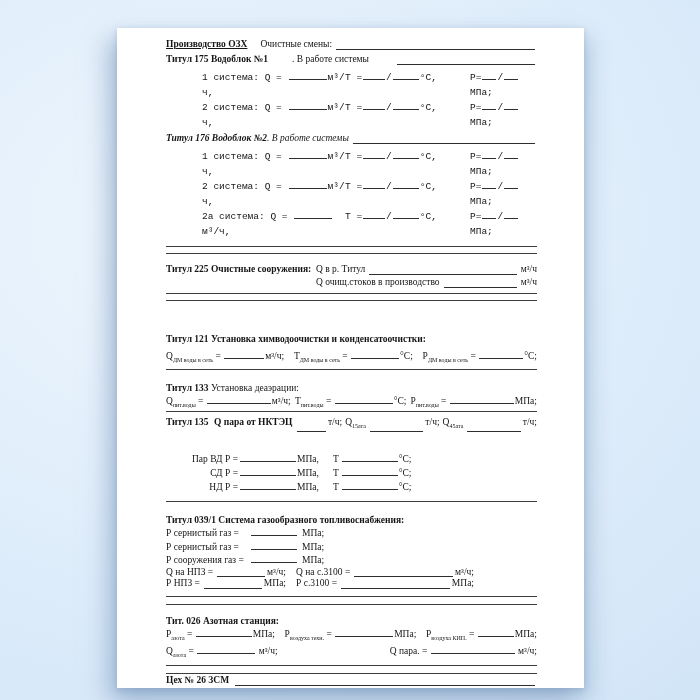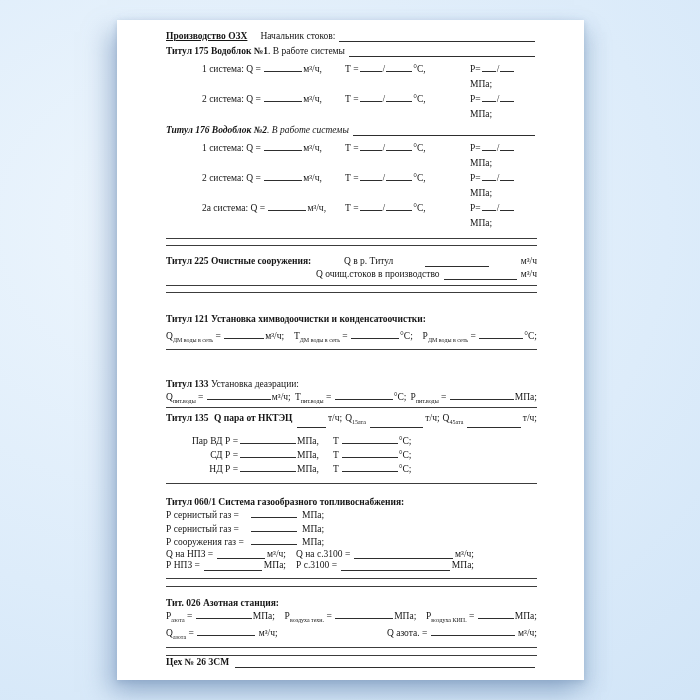--- a/index.html
+++ b/index.html
@@ -2,61 +2,61 @@
 <html><head>
 <meta charset="utf-8">
 <style>
   html,body{margin:0;padding:0;}
   body{
     width:700px;height:700px;overflow:hidden;position:relative;
     background: radial-gradient(ellipse 160% 130% at 28% 32%, #eef6fd 0%, #ddecfa 42%, #d0e4f7 72%, #c9dff5 100%);
     font-family:"Liberation Serif", serif;
   }
   .page{
-    position:absolute;left:117px;top:20px;width:467px;height:660px;background:#ffffff;
+    position:absolute;left:117px;top:28px;width:467px;height:660px;background:#ffffff;
     box-shadow:-10px 12px 22px rgba(115,145,185,.5), 8px 10px 18px rgba(125,155,190,.32), 0 2px 6px rgba(120,150,185,.38);
   }
   .content{position:absolute;left:49px;top:10px;width:371px;color:#151515;font-size:9.5px;line-height:13px;}
   .b{font-weight:bold;}
   .u{text-decoration:underline;}
   .line{display:flex;align-items:baseline;}
   .between{justify-content:space-between;}
   .bl{display:inline-block;height:9px;border-bottom:1px solid #2e2e2e;margin:0 1px;vertical-align:baseline;}
   .blg{flex:1;border-bottom:1px solid #2e2e2e;height:9px;align-self:flex-end;margin:0 2px 1px 4px;}
   .f06{flex:.55;}.f1{flex:1;}
   .w14{width:14px;}.w22{width:22px;}.w26{width:26px;}.w36{width:36px;}.w38{width:38px;}
   .w40{width:40px;}.w44{width:44px;}.w46{width:46px;}.w48{width:48px;}.w56{width:56px;}
   .w58{width:58px;}.w64{width:64px;}.w84{width:84px;}
   .rule{border-top:1px solid #3c3c3c;height:0;}
   sub{font-size:6px;letter-spacing:0;}
   .g1{width:179px;padding-left:36px;box-sizing:border-box;}
   .g2{width:125px;}
   .g3{flex:1;}
-  .lh15{line-height:15px;}
+  .lh15{line-height:15px;font-family:Liberation Mono, monospace;}
   .lh12{line-height:12px;}
   .lh11{line-height:11.5px;}
   .rlab{display:inline-block;width:72px;text-align:right;}
   .c1{display:inline-flex;width:120px;align-items:baseline;}
   .c2{display:inline-flex;width:178px;margin-left:10px;align-items:baseline;}
   .t225col{width:150px;flex-shrink:0;}
   .ttl135{width:48px;flex-shrink:0;}
 </style>
 </head>
 <body>
 
 <div class="page">
   <div class="content">
 
     <div class="line">
       <span class="b u">Производство ОЗХ</span>
-      <span style="margin-left:13px;">Начальник стоков:</span>
-      <span class="blg"></span>
-    </div>
-
-    <div class="line" style="margin-top:2px;">
+      <span style="margin-left:13px;">Очистные смены:</span>
+      <span class="blg"></span>
+    </div>
+
+    <div class="line" style="margin-top:2px;gap:24px;">
       <span class="b">Титул 175 Водоблок №1</span>
       <span>. В работе системы</span>
       <span class="blg"></span>
     </div>
     <div class="line lh15" style="margin-top:4px;">
       <span class="g1"><span>1 система: Q =</span> <span class="bl w38"></span><span>м³/ч,</span></span>
       <span class="g2"><span>Т =</span><span class="bl w22"></span><span>/</span><span class="bl w26"></span><span>°С,</span></span>
       <span class="g3"><span>Р=</span><span class="bl w14"></span><span>/</span><span class="bl w14"></span><span>МПа;</span></span>
     </div>
     <div class="line lh15">
@@ -82,45 +82,45 @@
     </div>
     <div class="line lh15">
       <span class="g1"><span>2а система: Q =</span> <span class="bl w38"></span><span>м³/ч,</span></span>
       <span class="g2"><span>Т =</span><span class="bl w22"></span><span>/</span><span class="bl w26"></span><span>°С,</span></span>
       <span class="g3"><span>Р=</span><span class="bl w14"></span><span>/</span><span class="bl w14"></span><span>МПа;</span></span>
     </div>
 
     <div class="rule" style="margin-top:7px;"></div>
     <div class="rule" style="margin-top:6px;"></div>
 
-    <div class="line" style="margin-top:9px;gap:28px;">
+    <div class="line" style="margin-top:9px;">
       <span class="b t225col">Титул 225 Очистные сооружения:</span>
       <span>Q в р. Титул</span>
       <span class="blg"></span>
       <span style="margin-left:2px;">м³/ч</span>
     </div>
     <div class="line">
       <span class="t225col"></span>
       <span>Q очищ.стоков в производство</span>
       <span class="blg" style="max-width:80px;"></span>
       <span style="margin-left:2px;">м³/ч</span>
     </div>
 
     <div class="rule" style="margin-top:4px;"></div>
     <div class="rule" style="margin-top:6px;"></div>
 
-    <div class="b" style="margin-top:20px;">Титул 121 Установка химводоочистки и конденсатоочистки:</div>
+    <div class="b" style="margin-top:32px;">Титул 121 Установка химводоочистки и конденсатоочистки:</div>
     <div class="line between" style="margin-top:3px;line-height:14px;">
       <span><span>Q</span><sub>ДМ воды в сеть</sub> <span>=</span> <span class="bl w40"></span><span>м³/ч;</span></span>
       <span><span>Т</span><sub>ДМ воды в сеть</sub> <span>=</span> <span class="bl w48"></span><span>°С;</span></span>
       <span><span>Р</span><sub>ДМ воды в сеть</sub> <span>=</span> <span class="bl w44"></span><span>°С;</span></span>
     </div>
     <div class="rule" style="margin-top:2px;"></div>
 
-    <div class="lh11" style="margin-top:29px;">
+    <div class="lh11" style="margin-top:13px;">
       <span class="b">Титул 133</span>
       <span>Установка деаэрации:</span>
     </div>
     <div class="line between lh12">
       <span><span>Q</span><sub>пит.воды</sub> <span>=</span> <span class="bl w64"></span><span>м³/ч;</span></span>
       <span><span>Т</span><sub>пит.воды</sub> <span>=</span> <span class="bl w58"></span><span>°С;</span></span>
       <span><span>Р</span><sub>пит.воды</sub> <span>=</span> <span class="bl w64"></span><span>МПа;</span></span>
     </div>
     <div class="rule"></div>
 
@@ -129,21 +129,21 @@
       <span class="b">Q пара от НКТЭЦ</span>
       <span class="blg f06"></span>
       <span>т/ч;</span>
       <span style="margin-left:3px;"><span>Q</span><sub>15ата</sub></span>
       <span class="blg f1"></span>
       <span>т/ч;</span>
       <span style="margin-left:3px;"><span>Q</span><sub>45ата</sub></span>
       <span class="blg f1"></span>
       <span>т/ч;</span>
     </div>
-    <div class="line" style="margin-top:5px;">
+    <div class="line" style="margin-top:19px;">
       <span class="rlab">Пар ВД Р =</span>
         <span class="bl w56" style="margin-left:2px;"></span>
         <span>МПа,</span>
       <span style="margin-left:14px;">Т</span>
         <span class="bl w56" style="margin-left:3px;"></span>
         <span>°С;</span>
     </div>
     <div class="line">
       <span class="rlab">СД Р =</span>
         <span class="bl w56" style="margin-left:2px;"></span>
@@ -155,21 +155,21 @@
     <div class="line">
       <span class="rlab">НД Р =</span>
         <span class="bl w56" style="margin-left:2px;"></span>
         <span>МПа,</span>
       <span style="margin-left:14px;">Т</span>
         <span class="bl w56" style="margin-left:3px;"></span>
         <span>°С;</span>
     </div>
     <div class="rule" style="margin-top:7px;"></div>
 
-    <div class="b lh12" style="margin-top:12px;">Титул 060/1 Система газообразного топливоснабжения:</div>
+    <div class="b lh12" style="margin-top:12px;">Титул 039/1 Система газообразного топливоснабжения:</div>
     <div class="line lh11">
       <span class="w84" style="flex-shrink:0;">Р сернистый газ =</span>
         <span class="bl w46"></span>
         <span style="margin-left:4px;">МПа;</span>
     </div>
     <div class="line lh11">
       <span class="w84" style="flex-shrink:0;">Р сернистый газ =</span>
         <span class="bl w46"></span>
         <span style="margin-left:4px;">МПа;</span>
     </div>
@@ -208,21 +208,21 @@
     <div class="rule" style="margin-top:7px;"></div>
 
     <div class="b lh12" style="margin-top:10px;">Тит. 026 Азотная станция:</div>
     <div class="line between lh12">
       <span><span>Р</span><sub>азота</sub> <span>=</span> <span class="bl w56"></span><span>МПа;</span></span>
       <span><span>Р</span><sub>воздуха техн.</sub> <span>=</span> <span class="bl w58"></span><span>МПа;</span></span>
       <span><span>Р</span><sub>воздуха КИП.</sub> <span>=</span> <span class="bl w36"></span><span>МПа;</span></span>
     </div>
     <div class="line between lh12">
       <span><span>Q</span><sub>азота</sub> <span>=</span> <span class="bl w58"></span> <span>м³/ч;</span></span>
-      <span><span>Q азота. =</span> <span class="bl w84"></span> <span>м³/ч;</span></span>
+      <span><span>Q пара. =</span> <span class="bl w84"></span> <span>м³/ч;</span></span>
     </div>
 
     <div class="rule" style="margin-top:5px;"></div>
     <div class="rule" style="margin-top:7px;"></div>
 
     <div class="line" style="">
       <span class="b">Цех № 26 ЗСМ</span>
       <span class="blg" style="margin-left:6px;"></span>
     </div>
 

